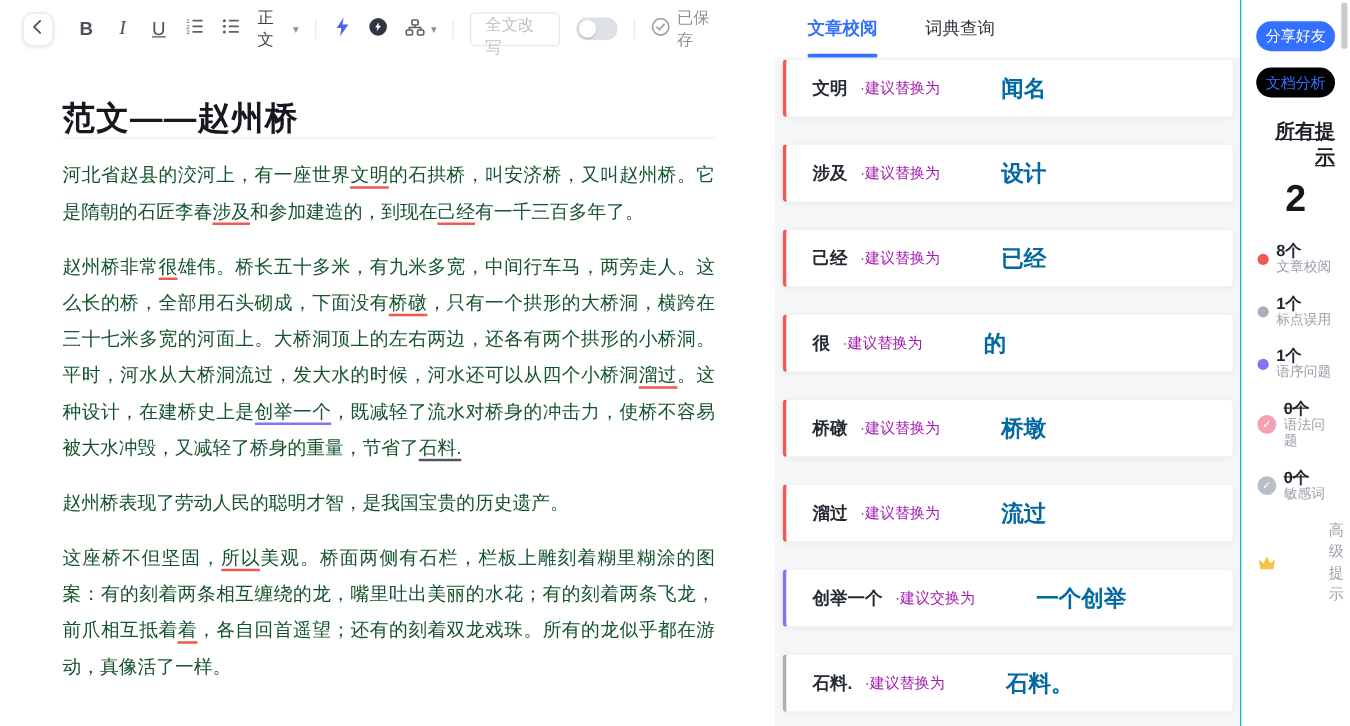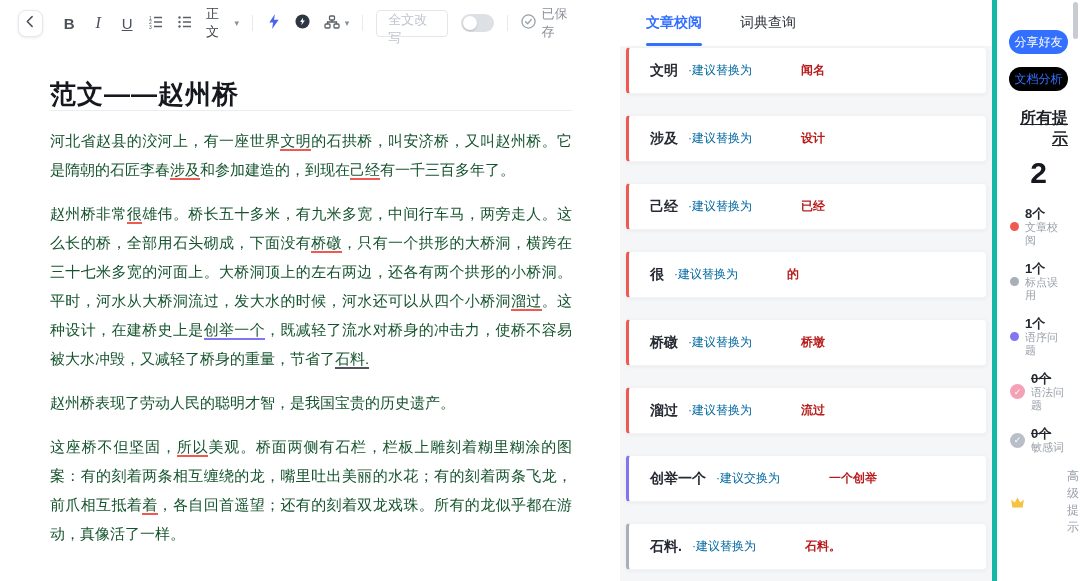--- a/index.html
+++ b/index.html
@@ -39,25 +39,25 @@
   .mark-red { border-bottom:2px solid #ee5a52; cursor:pointer; }
   .mark-purple { border-bottom:2px solid #8274f2; cursor:pointer; }
   .mark-dark { border-bottom:2px solid #50555d; cursor:pointer; }
 
   
   .sugg { flex:1; background:#f5f6f8; padding:1px 5px 0 6px; overflow:hidden; }
   .card { background:#fff; border:1px solid #f1f2f4; border-left:3px solid #ee5a52; border-radius:4px; height:47px; margin-bottom:21px; display:flex; align-items:center; padding-left:21px; box-shadow:0 1px 4px rgba(30,36,44,.05); cursor:pointer; }
   .card--purple { border-left-color:#8274f2; }
   .card--gray { border-left-color:#a9aeb9; }
   .card .word { font-size:14px; font-weight:600; color:#262a33; }
-  .card .action { font-size:12px; color:#0369a1; margin:0 9px 0 10px; }
-  .card .replacement { font-size:12px; font-weight:700; color:#b91c1c;padding-left:40px; }
-
-  
-  .sidebar { width:88px; flex:0 0 88px; background:#fff; border-left:5px solid #14b8a6; padding:30px 12px 0; position:relative; }
+  .card .action { font-size:12px; color:#a21caf; margin:0 9px 0 10px; }
+  .card .replacement { font-size:18px; font-weight:700; color:#0369a1;padding-left:40px; }
+
+  
+  .sidebar { width:88px; flex:0 0 88px; background:#fff; border-left:1px solid #14b8a6; padding:17px 12px 0; position:relative; }
   .side-btn { display:block; width:100%; height:24px; border:none; border-radius:12px; font-size:12px; cursor:pointer; font-family:inherit; }
   .share-btn { background:#3370ff; color:#fff; margin-bottom:13px; }
   .analyze-btn { background:#000000; color:#3370ff; margin-bottom:17px; }
   .all-hints { text-align:right; font-size:16px; font-weight:700; color:#1d2127; margin-bottom:6px;text-decoration:underline; }
   .total { text-align:center; font-size:30px; font-weight:700; color:#15181e; margin-bottom:16px; }
   .stat { display:flex; align-items:center; gap:6px; margin-bottom:14px; padding-left:1px; cursor:pointer; }
   .dot { width:9px; height:9px; border-radius:50%; flex:0 0 9px; }
   .checkicon { width:15px; height:15px; border-radius:50%; flex:0 0 15px; color:#fff; font-size:9px; display:flex; align-items:center; justify-content:center; }
   .stat-count { font-size:13px; font-weight:700; color:#23272e; line-height:15px; }
   .stat--done .stat-count { text-decoration:line-through; }

